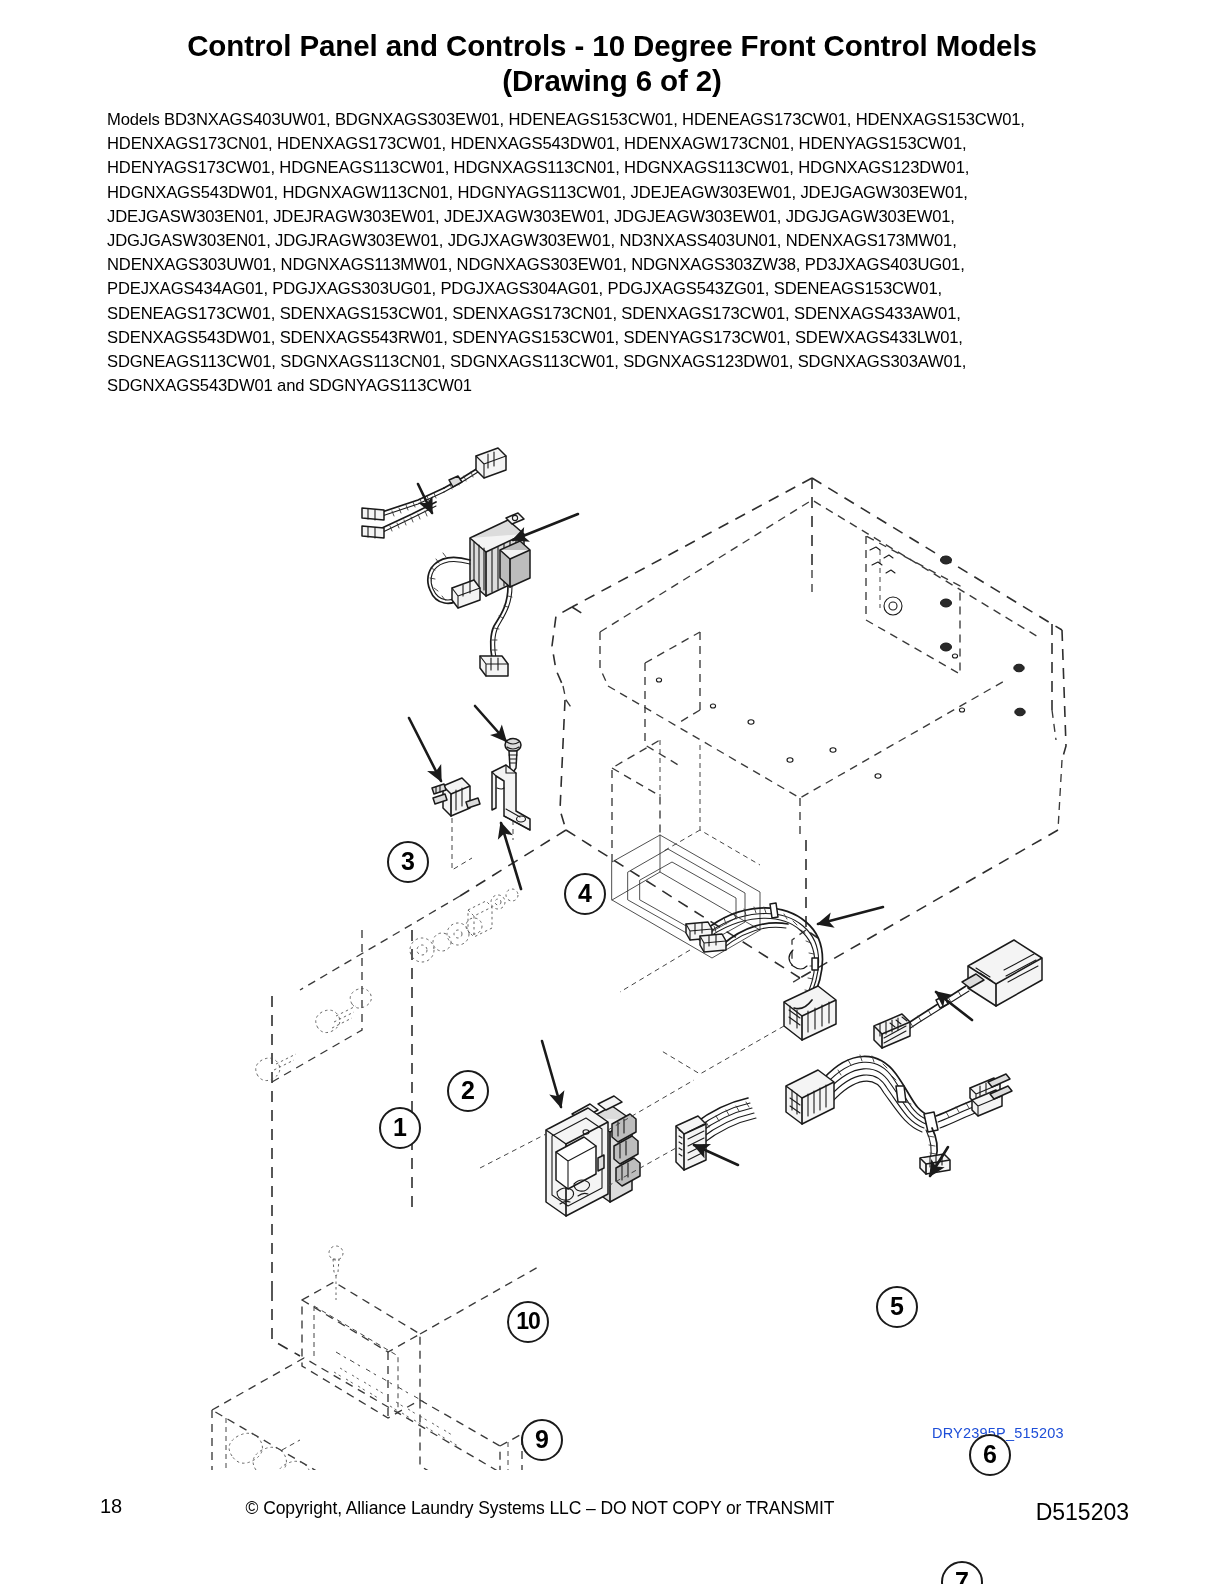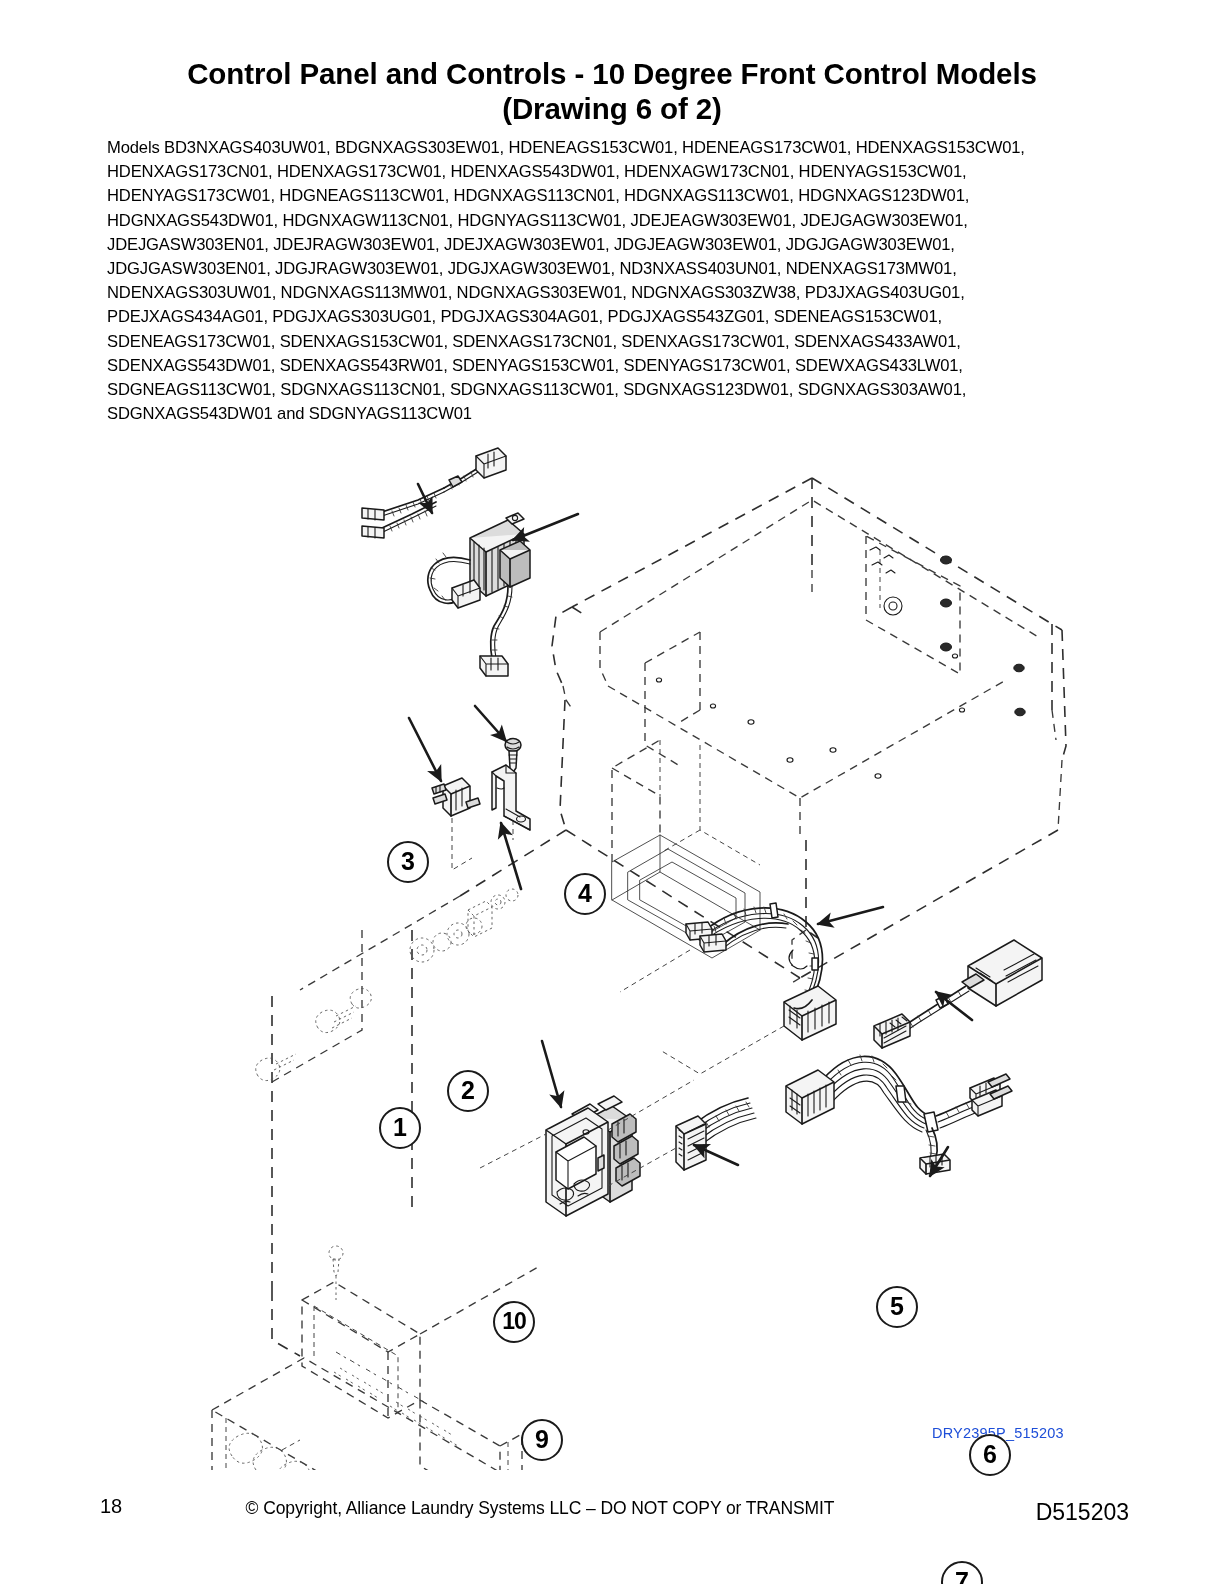--- a/index.html
+++ b/index.html
@@ -16,21 +16,21 @@
     color: #000000;
     overflow: hidden;
   }
 
   
   #header {
     position: absolute;
     left: 0;
     top: 0;
     width: 1224px;
-    padding-top: 56px;
+    padding-top: 28px;
   }
   .title-line {
     text-align: center;
     font-weight: bold;
     font-size: 29.5px;
     line-height: 35px;
     letter-spacing: -0.1px;
   }
   #model-list {
     margin: 10px auto 0 auto;
@@ -615,21 +615,21 @@
 
 <div id="callout-layer">
     <div class="callout" style="left: 379px; top: 1107px;">1</div>
     <div class="callout" style="left: 447px; top: 1070px;">2</div>
     <div class="callout" style="left: 387px; top: 841px;">3</div>
     <div class="callout" style="left: 564px; top: 873px;">4</div>
     <div class="callout" style="left: 876px; top: 1286px;">5</div>
     <div class="callout" style="left: 969px; top: 1434px;">6</div>
     <div class="callout" style="left: 941px; top: 1561px;">7</div>
     <div class="callout" style="left: 521px; top: 1419px;">9</div>
-    <div class="callout wide" style="left: 493px; top: 1301px;">10</div>
+    <div class="callout wide" style="left: 507px; top: 1301px;">10</div>
   </div>
 
 <div id="drawing-number">DRY2395P_515203</div>
 
 <div id="footer">
   <div class="page-number">18</div>
   <div class="copyright">© Copyright, Alliance Laundry Systems LLC – DO NOT COPY or TRANSMIT</div>
   <div class="doc-number">D515203</div>
 </div>
 

